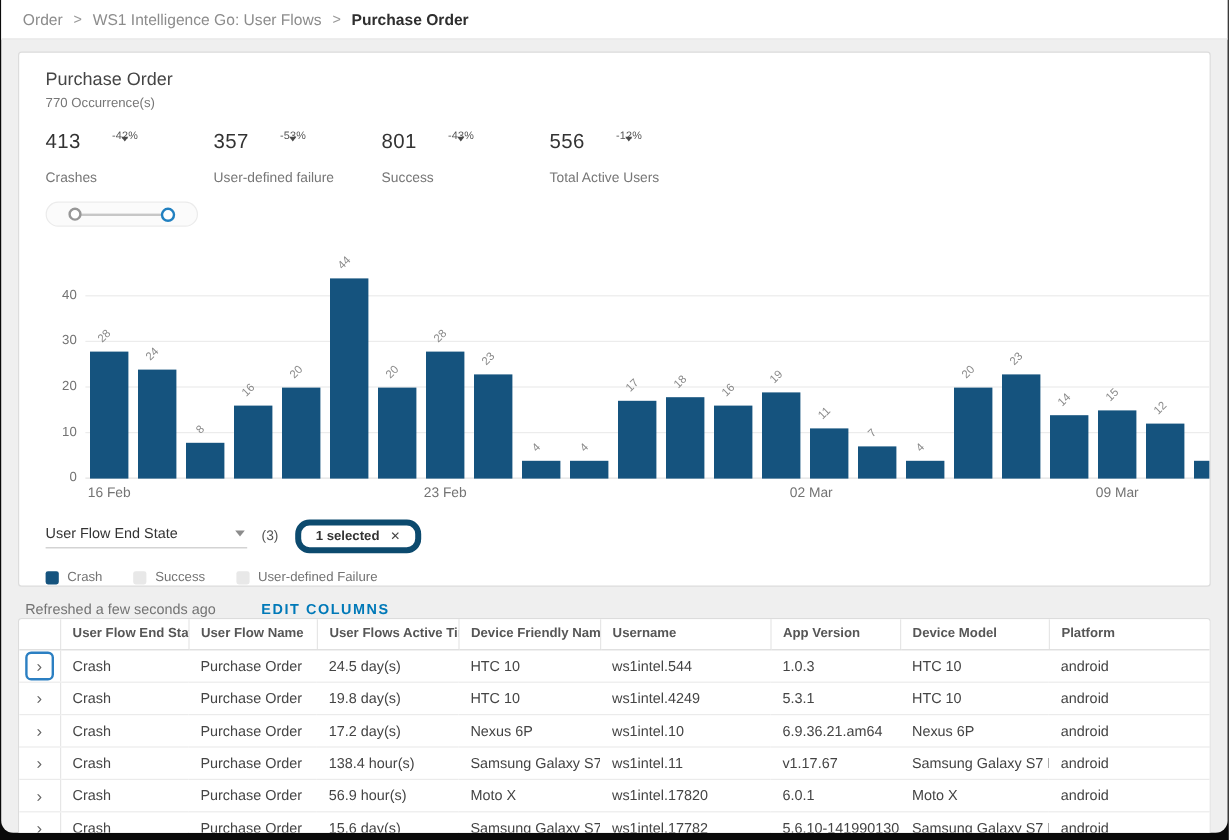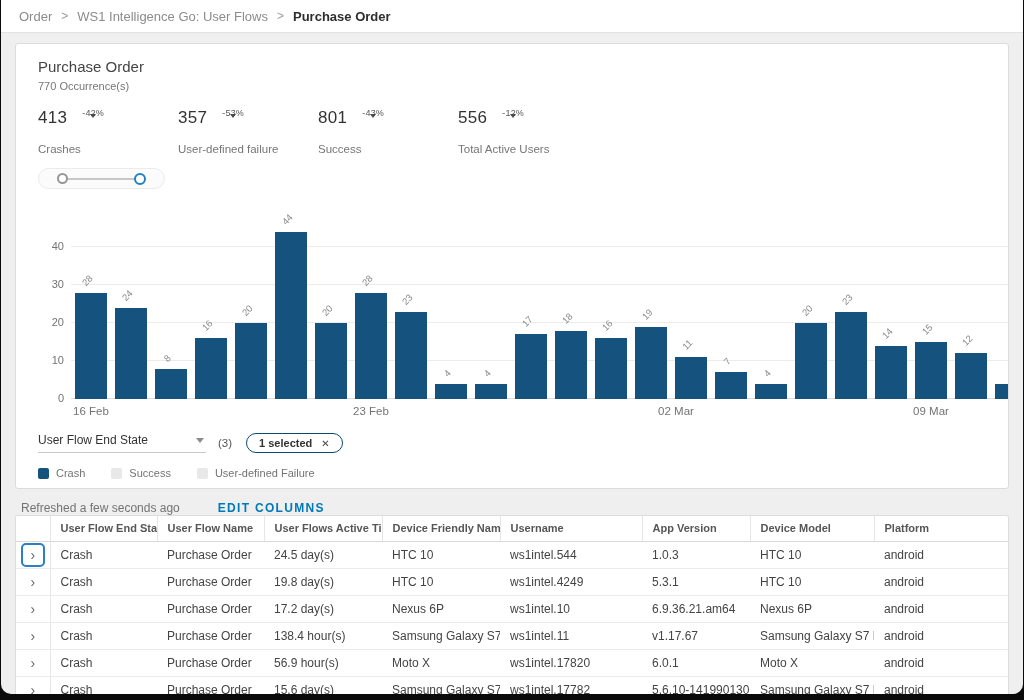--- a/index.html
+++ b/index.html
@@ -38,21 +38,21 @@
     border: 1px solid #dcdcdc;
     border-radius: 3px;
   }
   .summary-card { padding: 14px 22px 12px 22px; height: 446px; position: relative; overflow: hidden; }
   .card-title { font-size: 15px; font-weight: normal; color: #454545; }
   .card-subtitle { font-size: 11px; color: #767676; margin-top: 5px; }
 
   
   .kpi-row { display: flex; margin-top: 16px; }
   .kpi { width: 140px; }
-  .kpi-top { display: flex; align-items: flex-start; gap: 15px; }
+  .kpi-top { display: flex; align-items: flex-start; gap: 26px; }
   .kpi-value { font-size: 17px; color: #333; letter-spacing: .3px; }
   .kpi-delta { margin-top: 0; text-align: center; }
   .kpi-delta-pct { font-size: 9px; color: #565656; letter-spacing: .2px; display: block; }
   .caret-down {
     width: 0; height: 0; margin: 1px auto 0;
     border-left: 3px solid transparent;
     border-right: 3px solid transparent;
     border-top: 4px solid #4a4a4a;
   }
   .kpi-label { font-size: 11.5px; color: #767676; margin-top: 7px; }
@@ -104,21 +104,21 @@
     cursor: pointer;
   }
   .chevron-down {
     width: 0; height: 0;
     border-left: 4px solid transparent; border-right: 4px solid transparent;
     border-top: 5px solid #8c8c8c; margin-right: 2px;
   }
   .filter-count { font-size: 11.5px; color: #555; margin-left: 12px; }
   .chip {
     margin-left: 14px; display: inline-flex; align-items: center;
-    border: 1px solid #0c4a6e; border-radius: 12px; padding: 3px 12px;
+    border: 5px solid #0c4a6e; border-radius: 12px; padding: 3px 12px;
     font-size: 11px; font-weight: bold; color: #333; cursor: pointer; background: #fff;
   }
   .chip-close { margin-left: 9px; font-size: 10px; color: #444; font-weight: normal; cursor: pointer; }
 
   
   .legend { display: flex; align-items: center; gap: 26px; margin-top: 14px; }
   .legend-item { display: flex; align-items: center; gap: 7px; cursor: pointer; }
   .swatch { width: 11px; height: 11px; border-radius: 2px; background: #e8e8e8; }
   .legend-label { font-size: 11px; color: #737373; }
 

